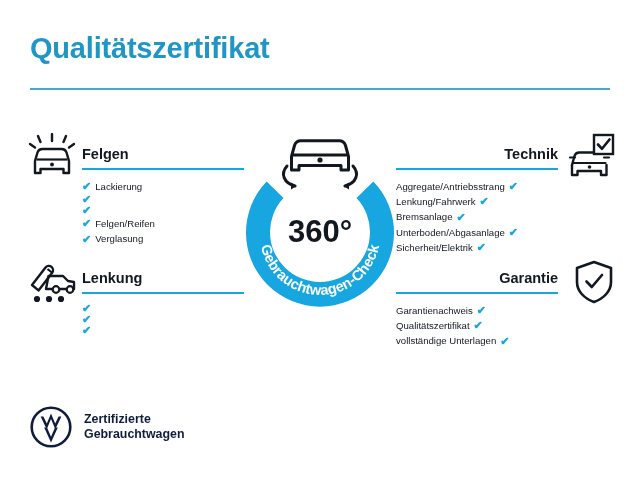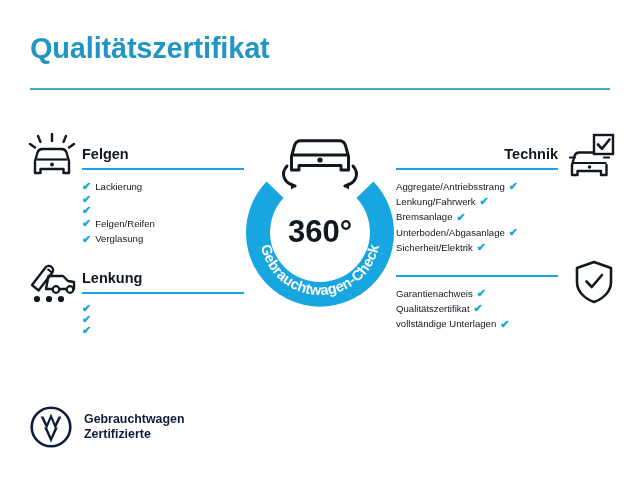--- a/index.html
+++ b/index.html
@@ -244,20 +244,21 @@
     </ul>
   </div>
 
   <div class="sec-icon icon-garantie">
     <svg width="40" height="44" viewBox="0 0 40 44" fill="none" xmlns="http://www.w3.org/2000/svg">
       <path d="M20 2 L37 8 L37 22 C37 31.5 29.5 38.5 20 42 C10.5 38.5 3 31.5 3 22 L3 8 Z" stroke="#111820" stroke-width="2.6" stroke-linejoin="round" fill="none"></path>
       <path d="M12.5 21.5 L17.8 27 L28 15" stroke="#111820" stroke-width="2.6" stroke-linecap="round" stroke-linejoin="round" fill="none"></path>
     </svg>
   </div>
   <div class="section sec-garantie sec-right">
+    <div class="sec-title">Garantie</div>
     <div class="sec-rule"></div>
     <ul class="sec-list">
       <li>
           <span>Garantienachweis</span>
           <span class="check">✔</span>
         </li>
       <li>
           <span>Qualitätszertifikat</span>
           <span class="check">✔</span>
         </li>
@@ -298,18 +299,18 @@
     </svg>
   </div>
 
   <div class="footer">
     <svg class="vw-logo" width="42" height="42" viewBox="0 0 42 42" xmlns="http://www.w3.org/2000/svg">
       <circle cx="21" cy="21" r="19.3" fill="none" stroke="#101c3c" stroke-width="2.6"></circle>
       <path d="M21 7.5 L25.2 17.6 L28.6 10.4 L31.4 10.4 L25.3 23.2 L21 13 L16.7 23.2 L10.6 10.4 L13.4 10.4 L16.8 17.6 Z" fill="#101c3c"></path>
       <path d="M14.2 21.5 L21 36.5 L27.8 21.5 L25 21.5 L21 30.8 L17 21.5 Z" fill="#101c3c"></path>
     </svg>
     <div>
+      <div class="footer-text">Zertifizierte</div>
       <div class="footer-text">Gebrauchtwagen</div>
-      <div class="footer-text">Zertifizierte</div>
     </div>
   </div>
 
 </div>
 
 </body></html>

